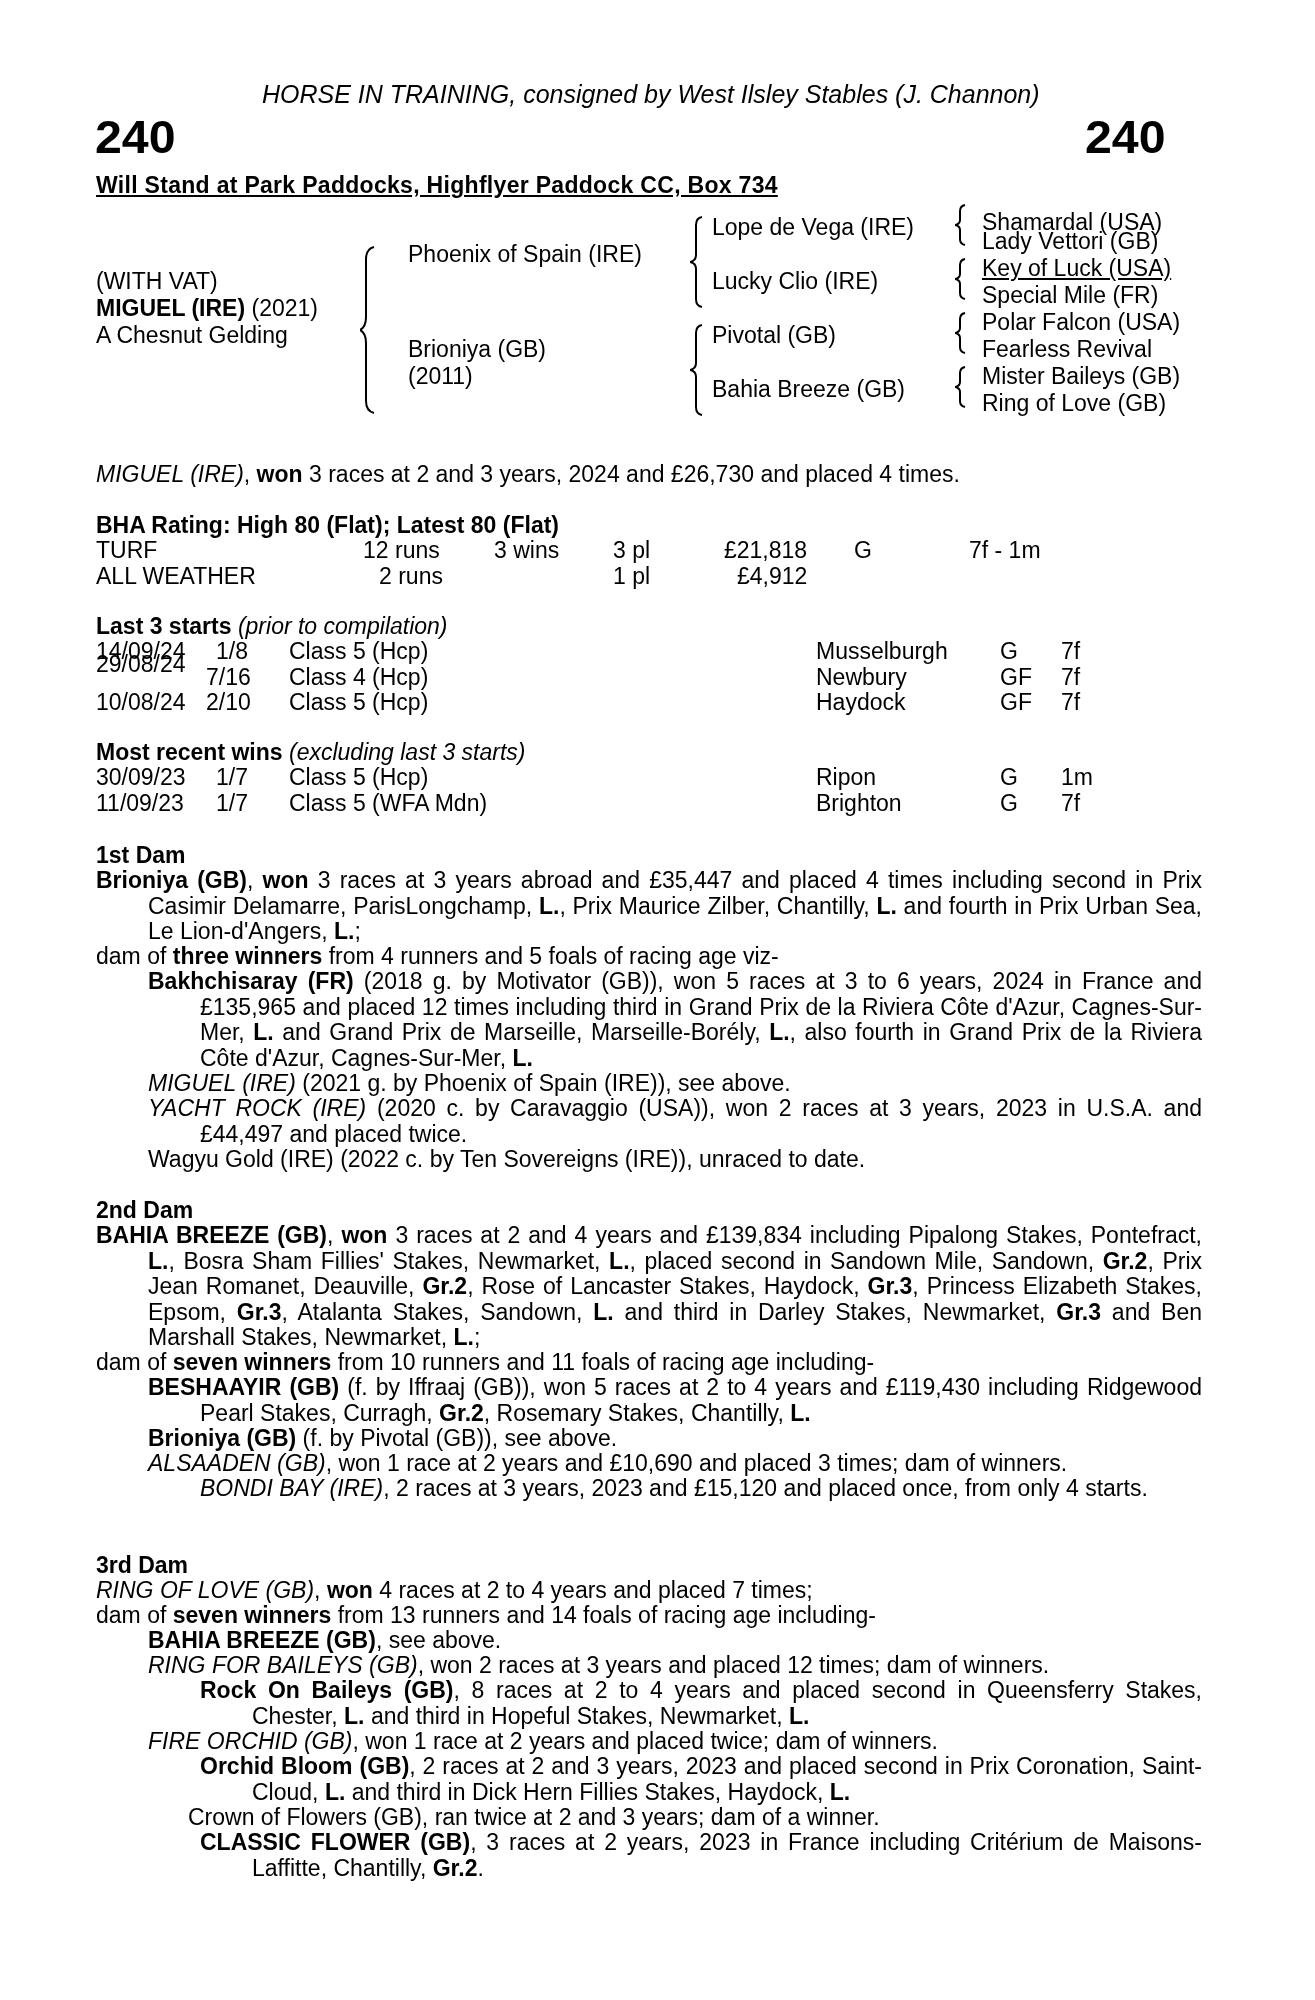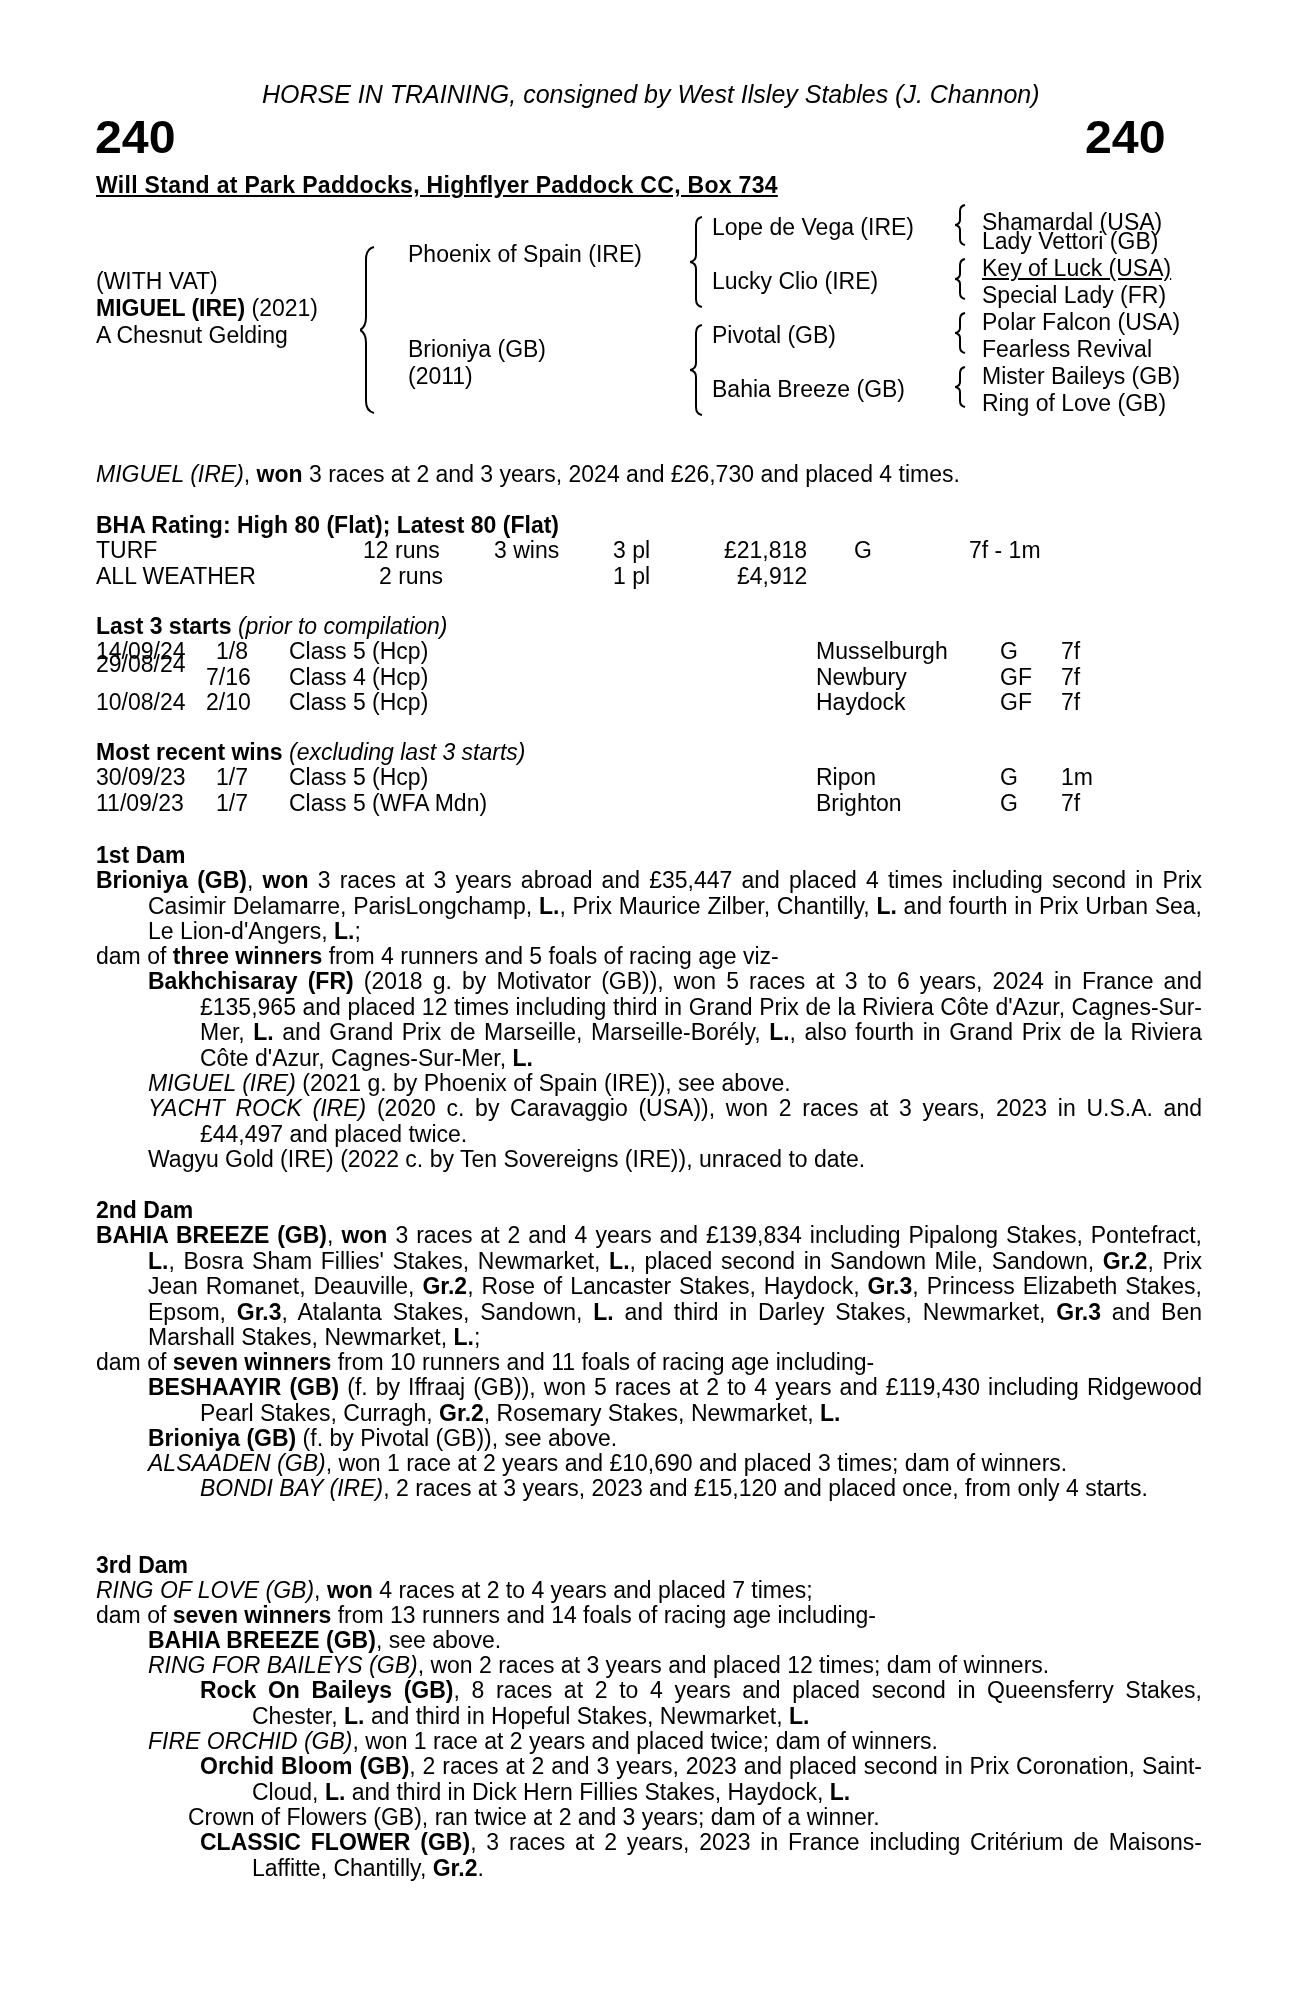--- a/index.html
+++ b/index.html
@@ -68,21 +68,21 @@
 <div class="abs ped" style="left:408px; top:363px;">(2011)</div>
 
 <div class="abs ped" style="left:712px; top:214px;">Lope de Vega (IRE)</div>
 <div class="abs ped" style="left:712px; top:268px;">Lucky Clio (IRE)</div>
 <div class="abs ped" style="left:712px; top:322px;">Pivotal (GB)</div>
 <div class="abs ped" style="left:712px; top:376px;">Bahia Breeze (GB)</div>
 
 <div class="abs ped" style="left:982px; top:201px;margin-top:8px;">Shamardal (USA)</div>
 <div class="abs ped" style="left:982px; top:228px;">Lady Vettori (GB)</div>
 <div class="abs ped" style="left:982px; top:255px;text-decoration:underline;">Key of Luck (USA)</div>
-<div class="abs ped" style="left:982px; top:282px;">Special Lady (FR)</div>
+<div class="abs ped" style="left:982px; top:282px;">Special Mile (FR)</div>
 <div class="abs ped" style="left:982px; top:309px;">Polar Falcon (USA)</div>
 <div class="abs ped" style="left:982px; top:336px;">Fearless Revival</div>
 <div class="abs ped" style="left:982px; top:363px;">Mister Baileys (GB)</div>
 <div class="abs ped" style="left:982px; top:390px;">Ring of Love (GB)</div>
 
 <div class="line" style="top:462px;"><span class="i">MIGUEL (IRE)</span><span>, </span><span class="b">won</span><span> 3 races at 2 and 3 years, 2024 and £26,730 and placed 4 times.</span></div>
 
 <div class="line b" style="top:513px;">BHA Rating: High 80 (Flat); Latest 80 (Flat)</div>
 <div class="tbl" style="left:96px; top:538px; width:1100px; height:52px;">
   <div class="cell" style="left:0; top:0;">TURF</div>
@@ -143,21 +143,21 @@
 <div class="para just" style="top:868px; padding-left:52px; text-indent:-52px; width:1054px;"><span class="b">Brioniya (GB)</span>, <span class="b">won</span><span> 3 races at 3 years abroad and £35,447 and placed 4 times including second in Prix Casimir Delamarre, ParisLongchamp, </span><span class="b">L.</span><span>, Prix Maurice Zilber, Chantilly, </span><span class="b">L.</span><span> and fourth in Prix Urban Sea, Le Lion-d'Angers, </span><span class="b">L.</span><span>;</span></div>
 <div class="line" style="top:944px;"><span>dam of </span><span class="b">three winners</span><span> from 4 runners and 5 foals of racing age viz-</span></div>
 <div class="para just" style="top:969px; left:148px; padding-left:52px; text-indent:-52px; width:1002px;"><span class="b">Bakhchisaray (FR)</span><span> (2018 g. by Motivator (GB)), won 5 races at 3 to 6 years, 2024 in France and £135,965 and placed 12 times including third in Grand Prix de la Riviera Côte d'Azur, Cagnes-Sur-Mer, </span><span class="b">L.</span><span> and Grand Prix de Marseille, Marseille-Borély, </span><span class="b">L.</span><span>, also fourth in Grand Prix de la Riviera Côte d'Azur, Cagnes-Sur-Mer, </span><span class="b">L.</span></div>
 <div class="line" style="top:1071px; left:148px;"><span class="i">MIGUEL (IRE)</span><span> (2021 g. by Phoenix of Spain (IRE)), see above.</span></div>
 <div class="para just" style="top:1096px; left:148px; padding-left:52px; text-indent:-52px; width:1002px;"><span class="i">YACHT ROCK (IRE)</span><span> (2020 c. by Caravaggio (USA)), won 2 races at 3 years, 2023 in U.S.A. and £44,497 and placed twice.</span></div>
 <div class="line" style="top:1147px; left:148px;">Wagyu Gold (IRE) (2022 c. by Ten Sovereigns (IRE)), unraced to date.</div>
 
 <div class="line b" style="top:1198px;">2nd Dam</div>
 <div class="para just" style="top:1223px; padding-left:52px; text-indent:-52px; width:1054px;"><span class="b">BAHIA BREEZE (GB)</span>, <span class="b">won</span><span> 3 races at 2 and 4 years and £139,834 including Pipalong Stakes, Pontefract, </span><span class="b">L.</span><span>, Bosra Sham Fillies' Stakes, Newmarket, </span><span class="b">L.</span><span>, placed second in Sandown Mile, Sandown, </span><span class="b">Gr.2</span><span>, Prix Jean Romanet, Deauville, </span><span class="b">Gr.2</span><span>, Rose of Lancaster Stakes, Haydock, </span><span class="b">Gr.3</span><span>, Princess Elizabeth Stakes, Epsom, </span><span class="b">Gr.3</span><span>, Atalanta Stakes, Sandown, </span><span class="b">L.</span><span> and third in Darley Stakes, Newmarket, </span><span class="b">Gr.3</span><span> and Ben Marshall Stakes, Newmarket, </span><span class="b">L.</span><span>;</span></div>
 <div class="line" style="top:1350px;"><span>dam of </span><span class="b">seven winners</span><span> from 10 runners and 11 foals of racing age including-</span></div>
-<div class="para just" style="top:1375px; left:148px; padding-left:52px; text-indent:-52px; width:1002px;"><span class="b">BESHAAYIR (GB)</span><span> (f. by Iffraaj (GB)), won 5 races at 2 to 4 years and £119,430 including Ridgewood Pearl Stakes, Curragh, </span><span class="b">Gr.2</span><span>, Rosemary Stakes, Newmarket, </span><span class="b">L.</span></div>
+<div class="para just" style="top:1375px; left:148px; padding-left:52px; text-indent:-52px; width:1002px;"><span class="b">BESHAAYIR (GB)</span><span> (f. by Iffraaj (GB)), won 5 races at 2 to 4 years and £119,430 including Ridgewood Pearl Stakes, Curragh, </span><span class="b">Gr.2</span><span>, Rosemary Stakes, Chantilly, </span><span class="b">L.</span></div>
 <div class="line" style="top:1426px; left:148px;"><span class="b">Brioniya (GB)</span><span> (f. by Pivotal (GB)), see above.</span></div>
 <div class="line" style="top:1451px; left:148px;"><span class="i">ALSAADEN (GB)</span><span>, won 1 race at 2 years and £10,690 and placed 3 times; dam of winners.</span></div>
 <div class="para just" style="top:1476px; left:200px; padding-left:52px; text-indent:-52px; width:950px;"><span class="i">BONDI BAY (IRE)</span><span>, 2 races at 3 years, 2023 and £15,120 and placed once, from only 4 starts.</span></div>
 
 <div class="line b" style="top:1553px;">3rd Dam</div>
 <div class="line" style="top:1578px;"><span class="i">RING OF LOVE (GB)</span>, <span class="b">won</span><span> 4 races at 2 to 4 years and placed 7 times;</span></div>
 <div class="line" style="top:1603px;"><span>dam of </span><span class="b">seven winners</span><span> from 13 runners and 14 foals of racing age including-</span></div>
 <div class="line" style="top:1628px; left:148px;"><span class="b">BAHIA BREEZE (GB)</span><span>, see above.</span></div>
 <div class="line" style="top:1653px; left:148px;"><span class="i">RING FOR BAILEYS (GB)</span><span>, won 2 races at 3 years and placed 12 times; dam of winners.</span></div>
 <div class="para just" style="top:1678px; left:200px; padding-left:52px; text-indent:-52px; width:950px;"><span class="b">Rock On Baileys (GB)</span><span>, 8 races at 2 to 4 years and placed second in Queensferry Stakes, Chester, </span><span class="b">L.</span><span> and third in Hopeful Stakes, Newmarket, </span><span class="b">L.</span></div>

